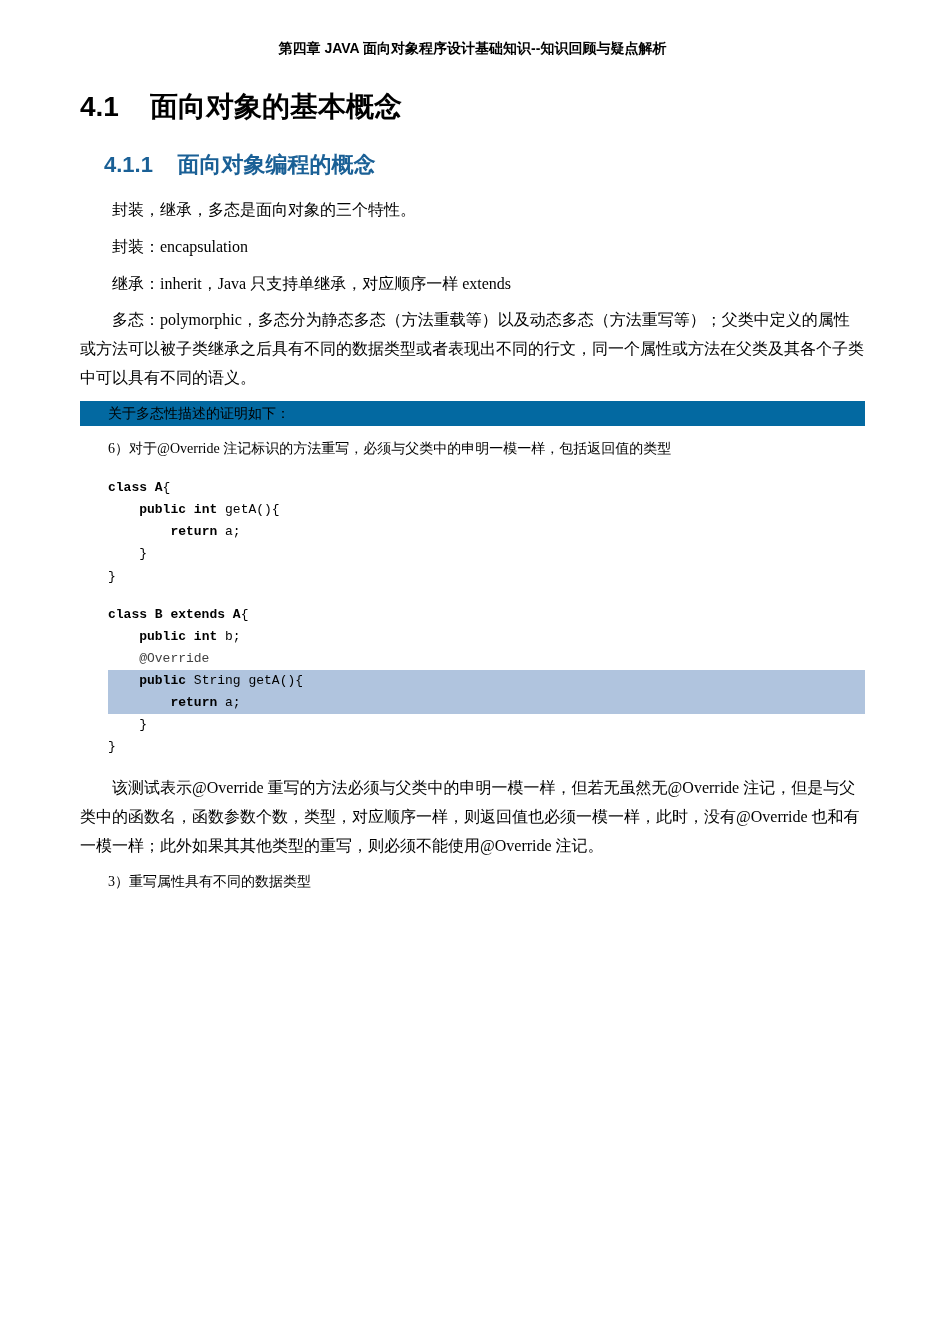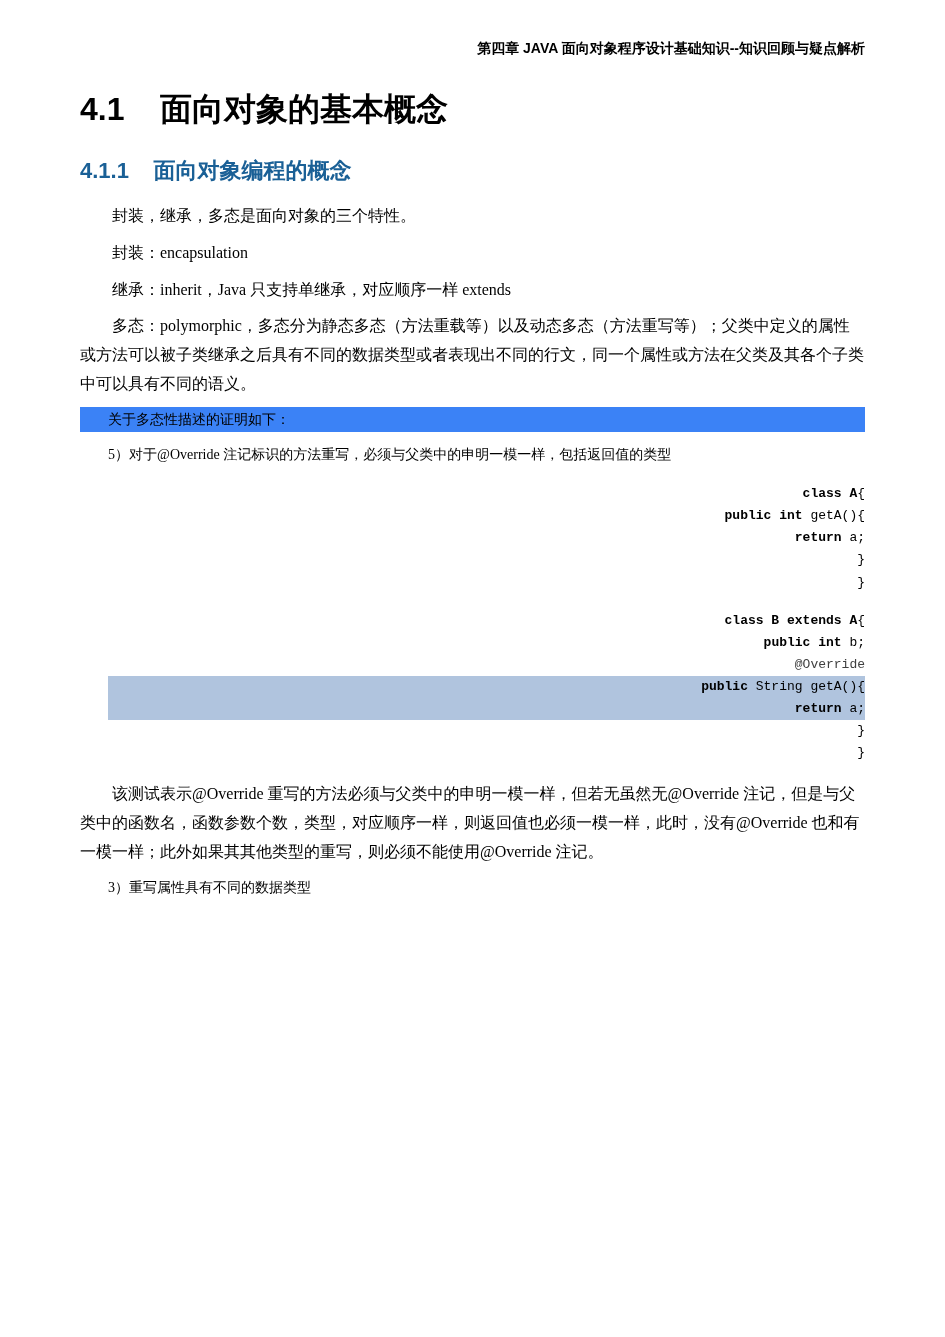--- a/index.html
+++ b/index.html
@@ -11,53 +11,54 @@
     body {
       background: #ffffff;
       font-family: "SimSun", "宋体", serif;
       color: #000000;
       width: 945px;
       min-height: 1337px;
       padding: 40px 80px;
     }
 
     .page-header {
-      text-align: right;
+      text-align: center;
       font-size: 14px;
       font-weight: bold;
       margin-bottom: 30px;
       font-family: "SimHei", "黑体", sans-serif;
     }
 
     .chapter-title {
-      font-size: 32px;
+      font-size: 28px;
       font-weight: bold;
       margin-bottom: 24px;
       font-family: "SimHei", "黑体", sans-serif;
       color: #000;
       border-bottom: none;
     }
 
     .section-title {
       font-size: 22px;
       font-weight: bold;
       color: #1a6096;
       margin-bottom: 16px;
       font-family: "SimHei", "黑体", sans-serif;
+      margin-left: 24px;
     }
 
     .paragraph {
       font-size: 16px;
       line-height: 1.8;
       margin-bottom: 8px;
       text-indent: 2em;
     }
 
     .highlighted-text {
-      background-color: #3b82f6;
+      background-color: #0369a1;
       color: #000;
       font-size: 14px;
       line-height: 1.8;
       text-indent: 2em;
       display: block;
       margin-bottom: 10px;
     }
 
     .list-item {
       font-size: 14px;
@@ -65,21 +66,20 @@
       margin-bottom: 8px;
       text-indent: 2em;
     }
 
     .code-block {
       font-family: "Courier New", Courier, monospace;
       font-size: 13px;
       line-height: 1.7;
       margin: 16px 0 16px 28px;
       color: #000;
-      text-align: right;
     }
 
     .code-keyword {
       font-weight: bold;
       color: #000;
     }
 
     .code-line {
       display: block;
       white-space: pre;
@@ -133,21 +133,21 @@
 
 <p class="paragraph">
   <span>多态：polymorphic，多态分为静态多态（方法重载等）以及动态多态（方法重写等）；父类中定义的属性或方法可以被子类继承之后具有不同的数据类型或者表现出不同的行文，同一个属性或方法在父类及其各个子类中可以具有不同的语义。</span>
 </p>
 
 <span class="highlighted-text">
   <span>关于多态性描述的证明如下：</span>
 </span>
 
 <p class="list-item">
-  <span>5）对于@Override 注记标识的方法重写，必须与父类中的申明一模一样，包括返回值的类型</span>
+  <span>6）对于@Override 注记标识的方法重写，必须与父类中的申明一模一样，包括返回值的类型</span>
 </p>
 
 <div class="code-block">
   <span class="code-line"><span class="code-keyword">class A</span>{</span>
   <span class="code-line">    <span class="code-keyword">public int</span> getA(){</span>
   <span class="code-line">        <span class="code-keyword">return</span> a;</span>
   <span class="code-line">    }</span>
   <span class="code-line">}</span>
 </div>
 

